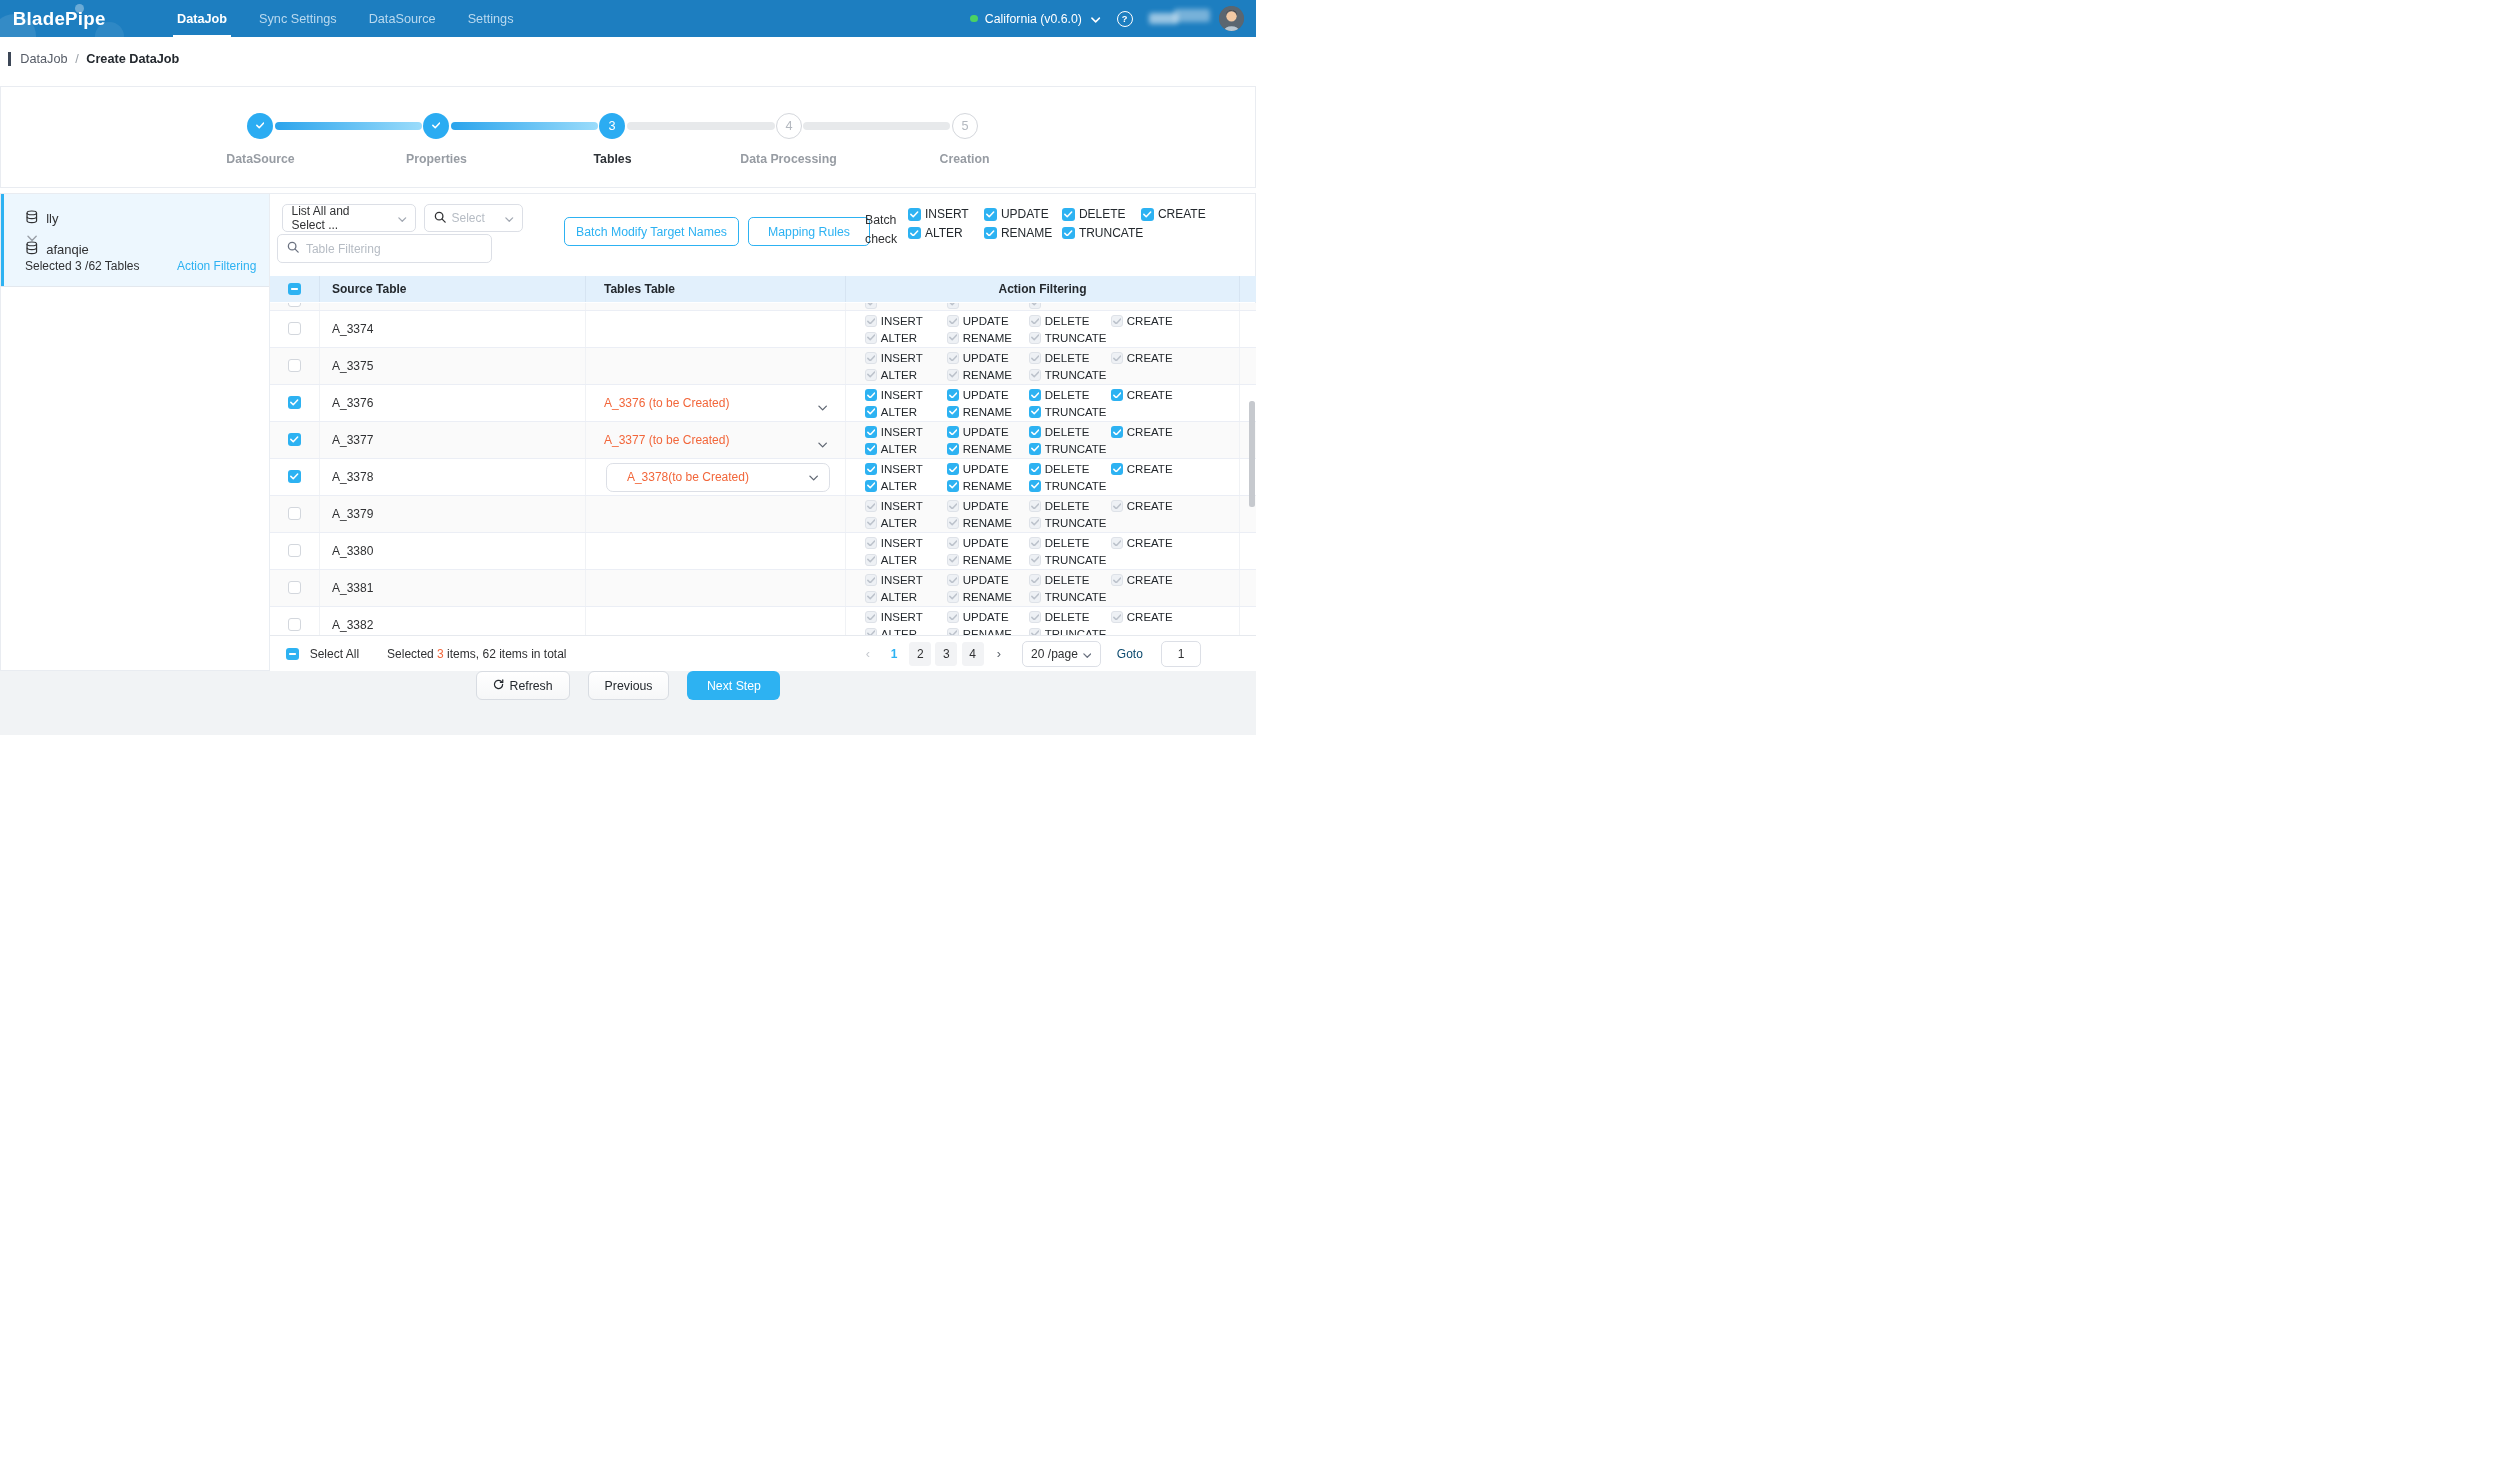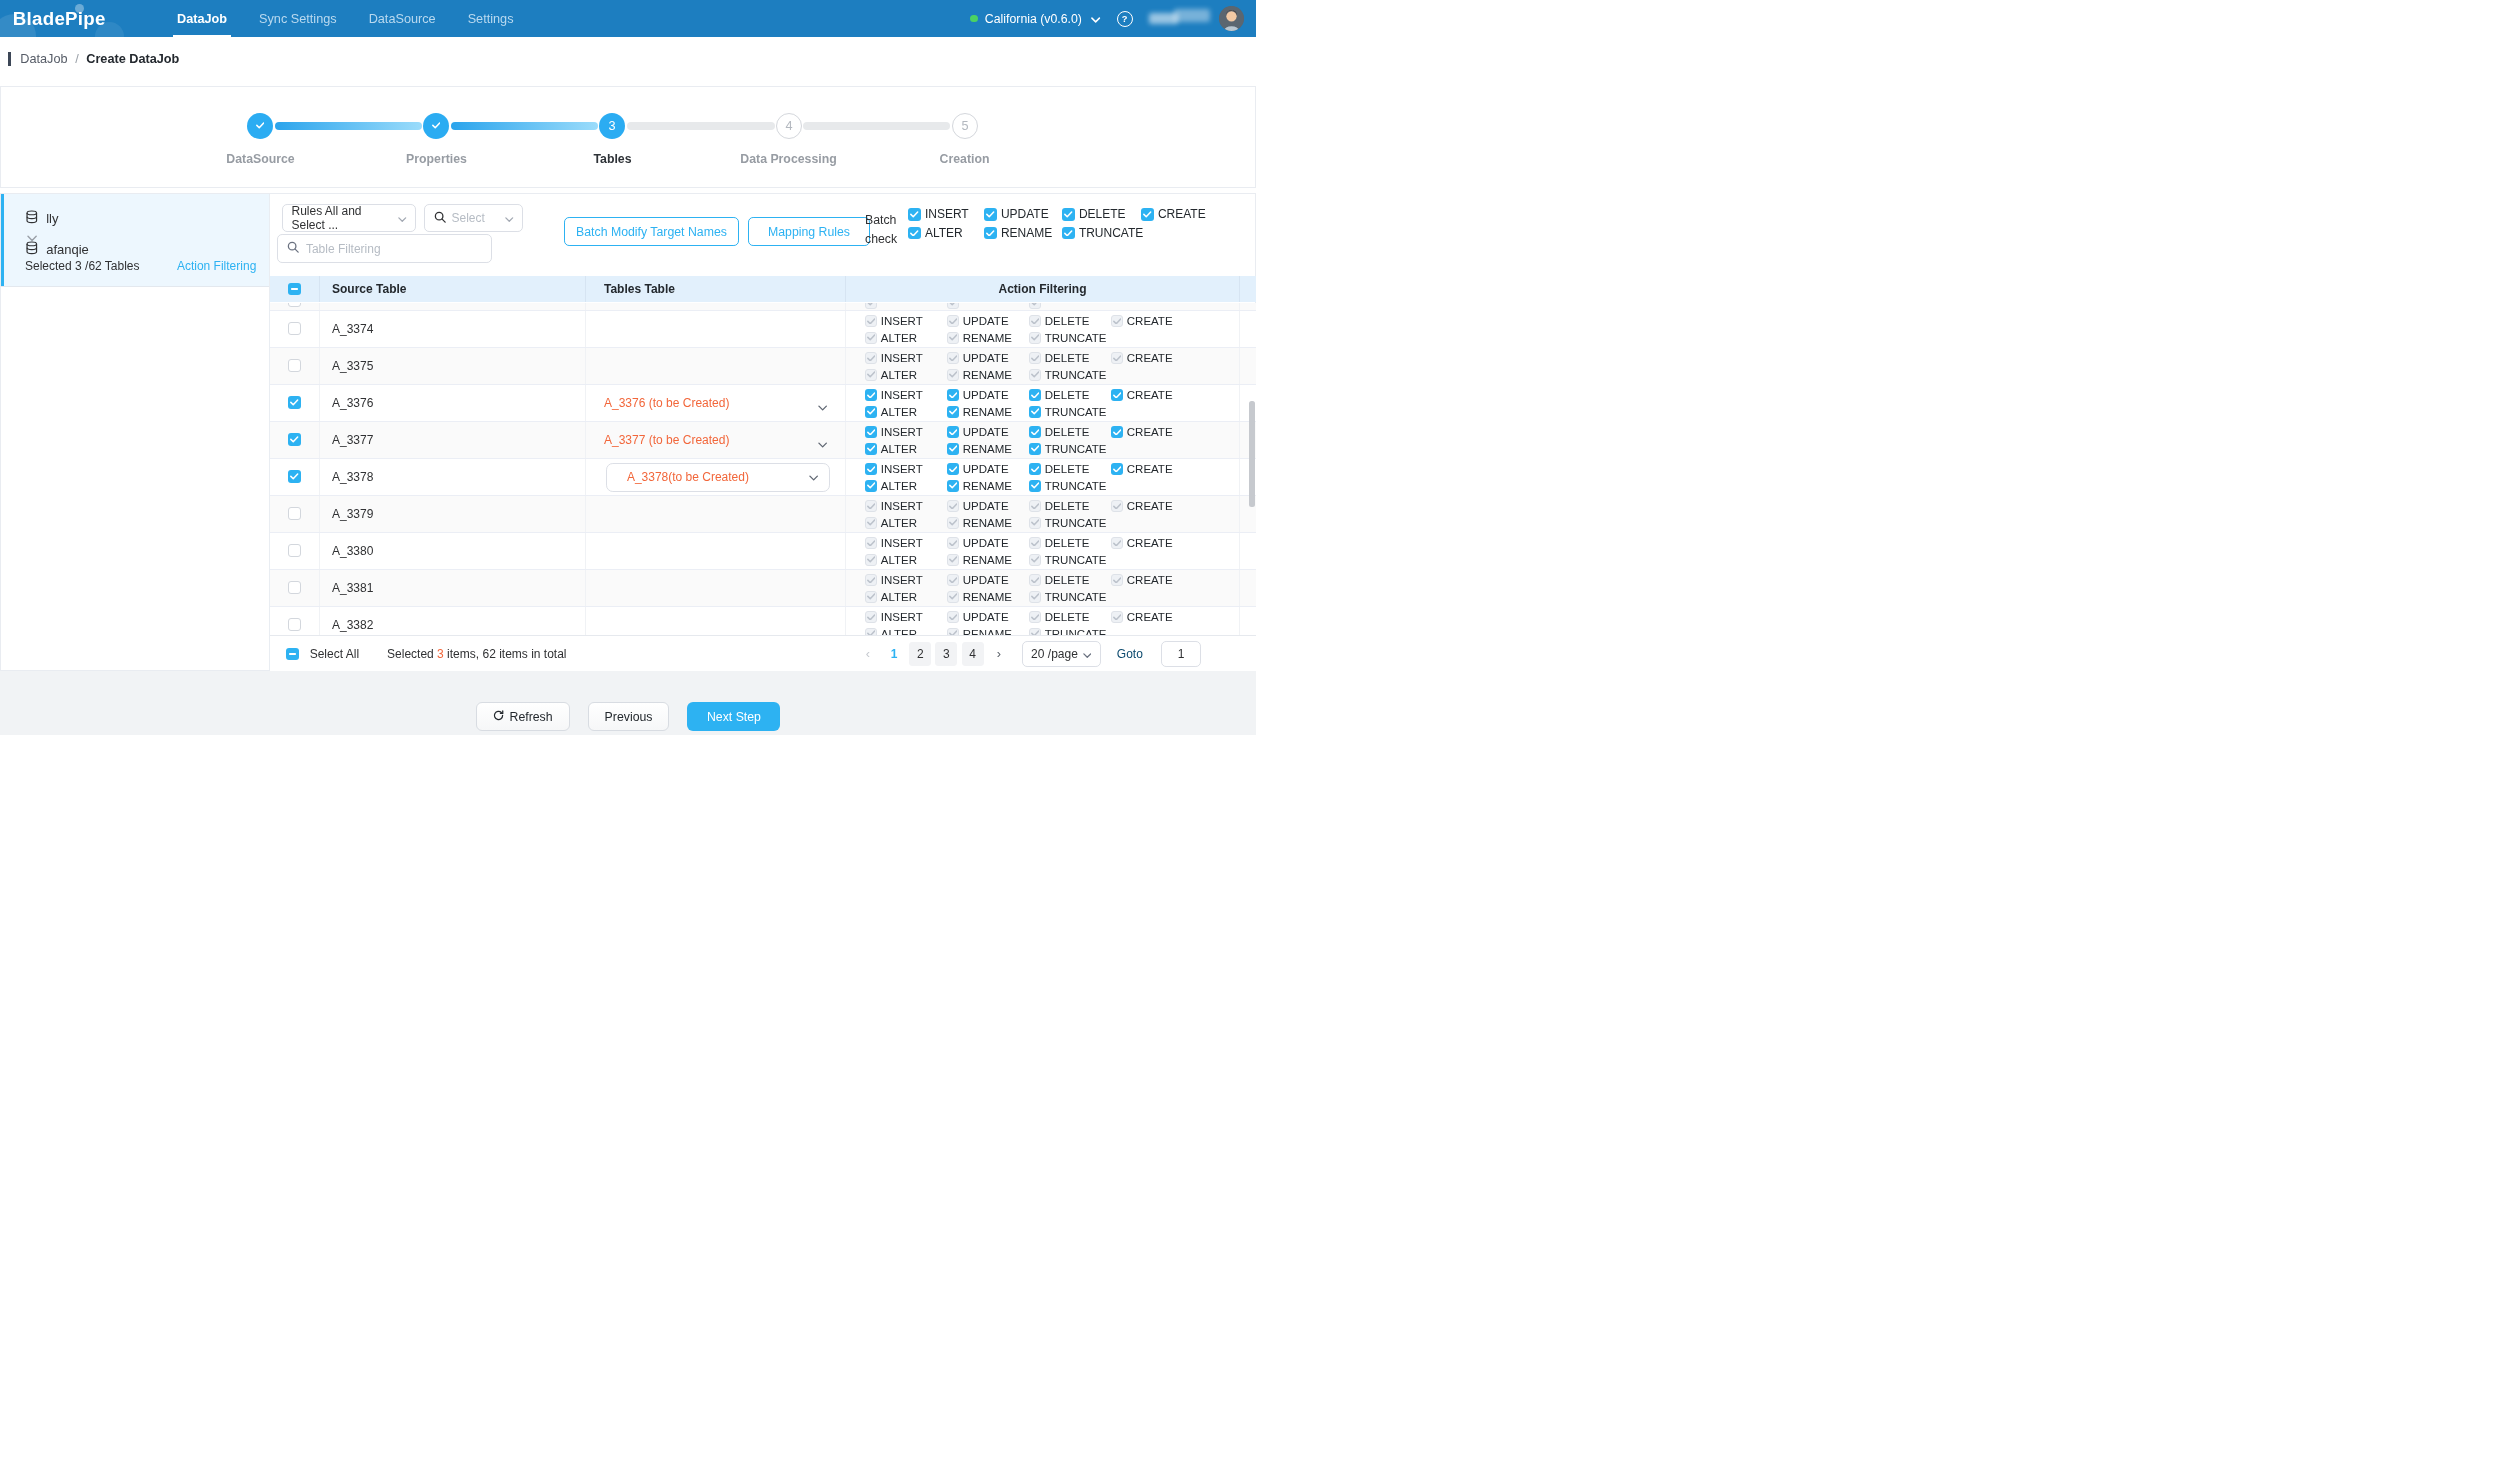--- a/index.html
+++ b/index.html
@@ -119,21 +119,21 @@
   .pager { margin-left:auto; margin-right:56px; display:flex; align-items:center; gap:4.2px; }
   .pg { min-width:22px; height:24px; border-radius:3.4px; display:flex; align-items:center; justify-content:center; font-size:12px; background:#f2f3f5; color:#303133; cursor:pointer; padding:0 3.4px; }
   .pg.arrow { background:#fff; color:#c4c8ce; font-size:12.7px; }
   .pg.arrow.en { color:#5a6068; }
   .pg.active { background:#fff; color:#2db2f2; font-weight:700; }
   .pagesize { width:79px; height:25.5px; border:0.8px solid #dcdfe6; border-radius:5.1px; background:#fff; display:flex; align-items:center; justify-content:space-between; padding:0 8.5px; margin-left:7.6px; font-size:12px; cursor:pointer; }
   .goto-label { color:#0c4a6e; margin:0 14px 0 12px; }
   .goto-input { width:40px; height:25.5px; border:0.8px solid #dcdfe6; border-radius:5.1px; text-align:center; font-size:12px; font-family:inherit; color:#303133; outline:none; }
 
   
-  .bottombar { position:absolute; left:0; top:671px; width:1256px; height:64px; background:#f1f3f5; display:flex; align-items:flex-start; justify-content:center; gap:18px; padding-top:31px; }
+  .bottombar { position:absolute; left:0; top:671px; width:1256px; height:64px; background:#f1f3f5; display:flex; align-items:flex-start; justify-content:center; gap:18px; }
   .btn { height:29px; border:0.8px solid #d8dce2; border-radius:6px; background:linear-gradient(#ffffff,#f6f7f8); color:#24292e; font-size:12.3px; display:inline-flex; align-items:center; justify-content:center; gap:6px; padding:0 16px; cursor:pointer; font-family:inherit; }
   .btn-primary { background:#2db2f2; border:none; color:#fff; padding:0 19.5px; }
 </style>
 </head>
 <body>
 
 <div id="page">
 
   <div class="nav">
     <span class="nav-deco2"></span>
@@ -239,21 +239,21 @@
         <div class="sel-row">
           <span>Selected 3 /62 Tables</span>
           <span class="action-filter-link">Action Filtering</span>
         </div>
       </div>
     </div>
 
     <div class="rarea">
 
       <div class="tb-select tb-sel1">
-        <span>Rules All and Select ...</span>
+        <span>List All and Select ...</span>
         <span class="grow"></span>
         <span><svg width="8.5" height="5.1" viewBox="0 0 10 6">
               <path d="M1 1l4 4 4-4" stroke="#a3a9b3" stroke-width="1.5" fill="none" stroke-linecap="round" stroke-linejoin="round"></path>
             </svg></span>
       </div>
       <div class="tb-select tb-sel2">
         <span><svg width="12" height="12" viewBox="0 0 14 14" fill="none" stroke="#303133" stroke-width="1.5">
               <circle cx="6" cy="6" r="4.4"></circle>
               <path d="M9.5 9.5L13 13" stroke-linecap="round"></path>
             </svg></span>

